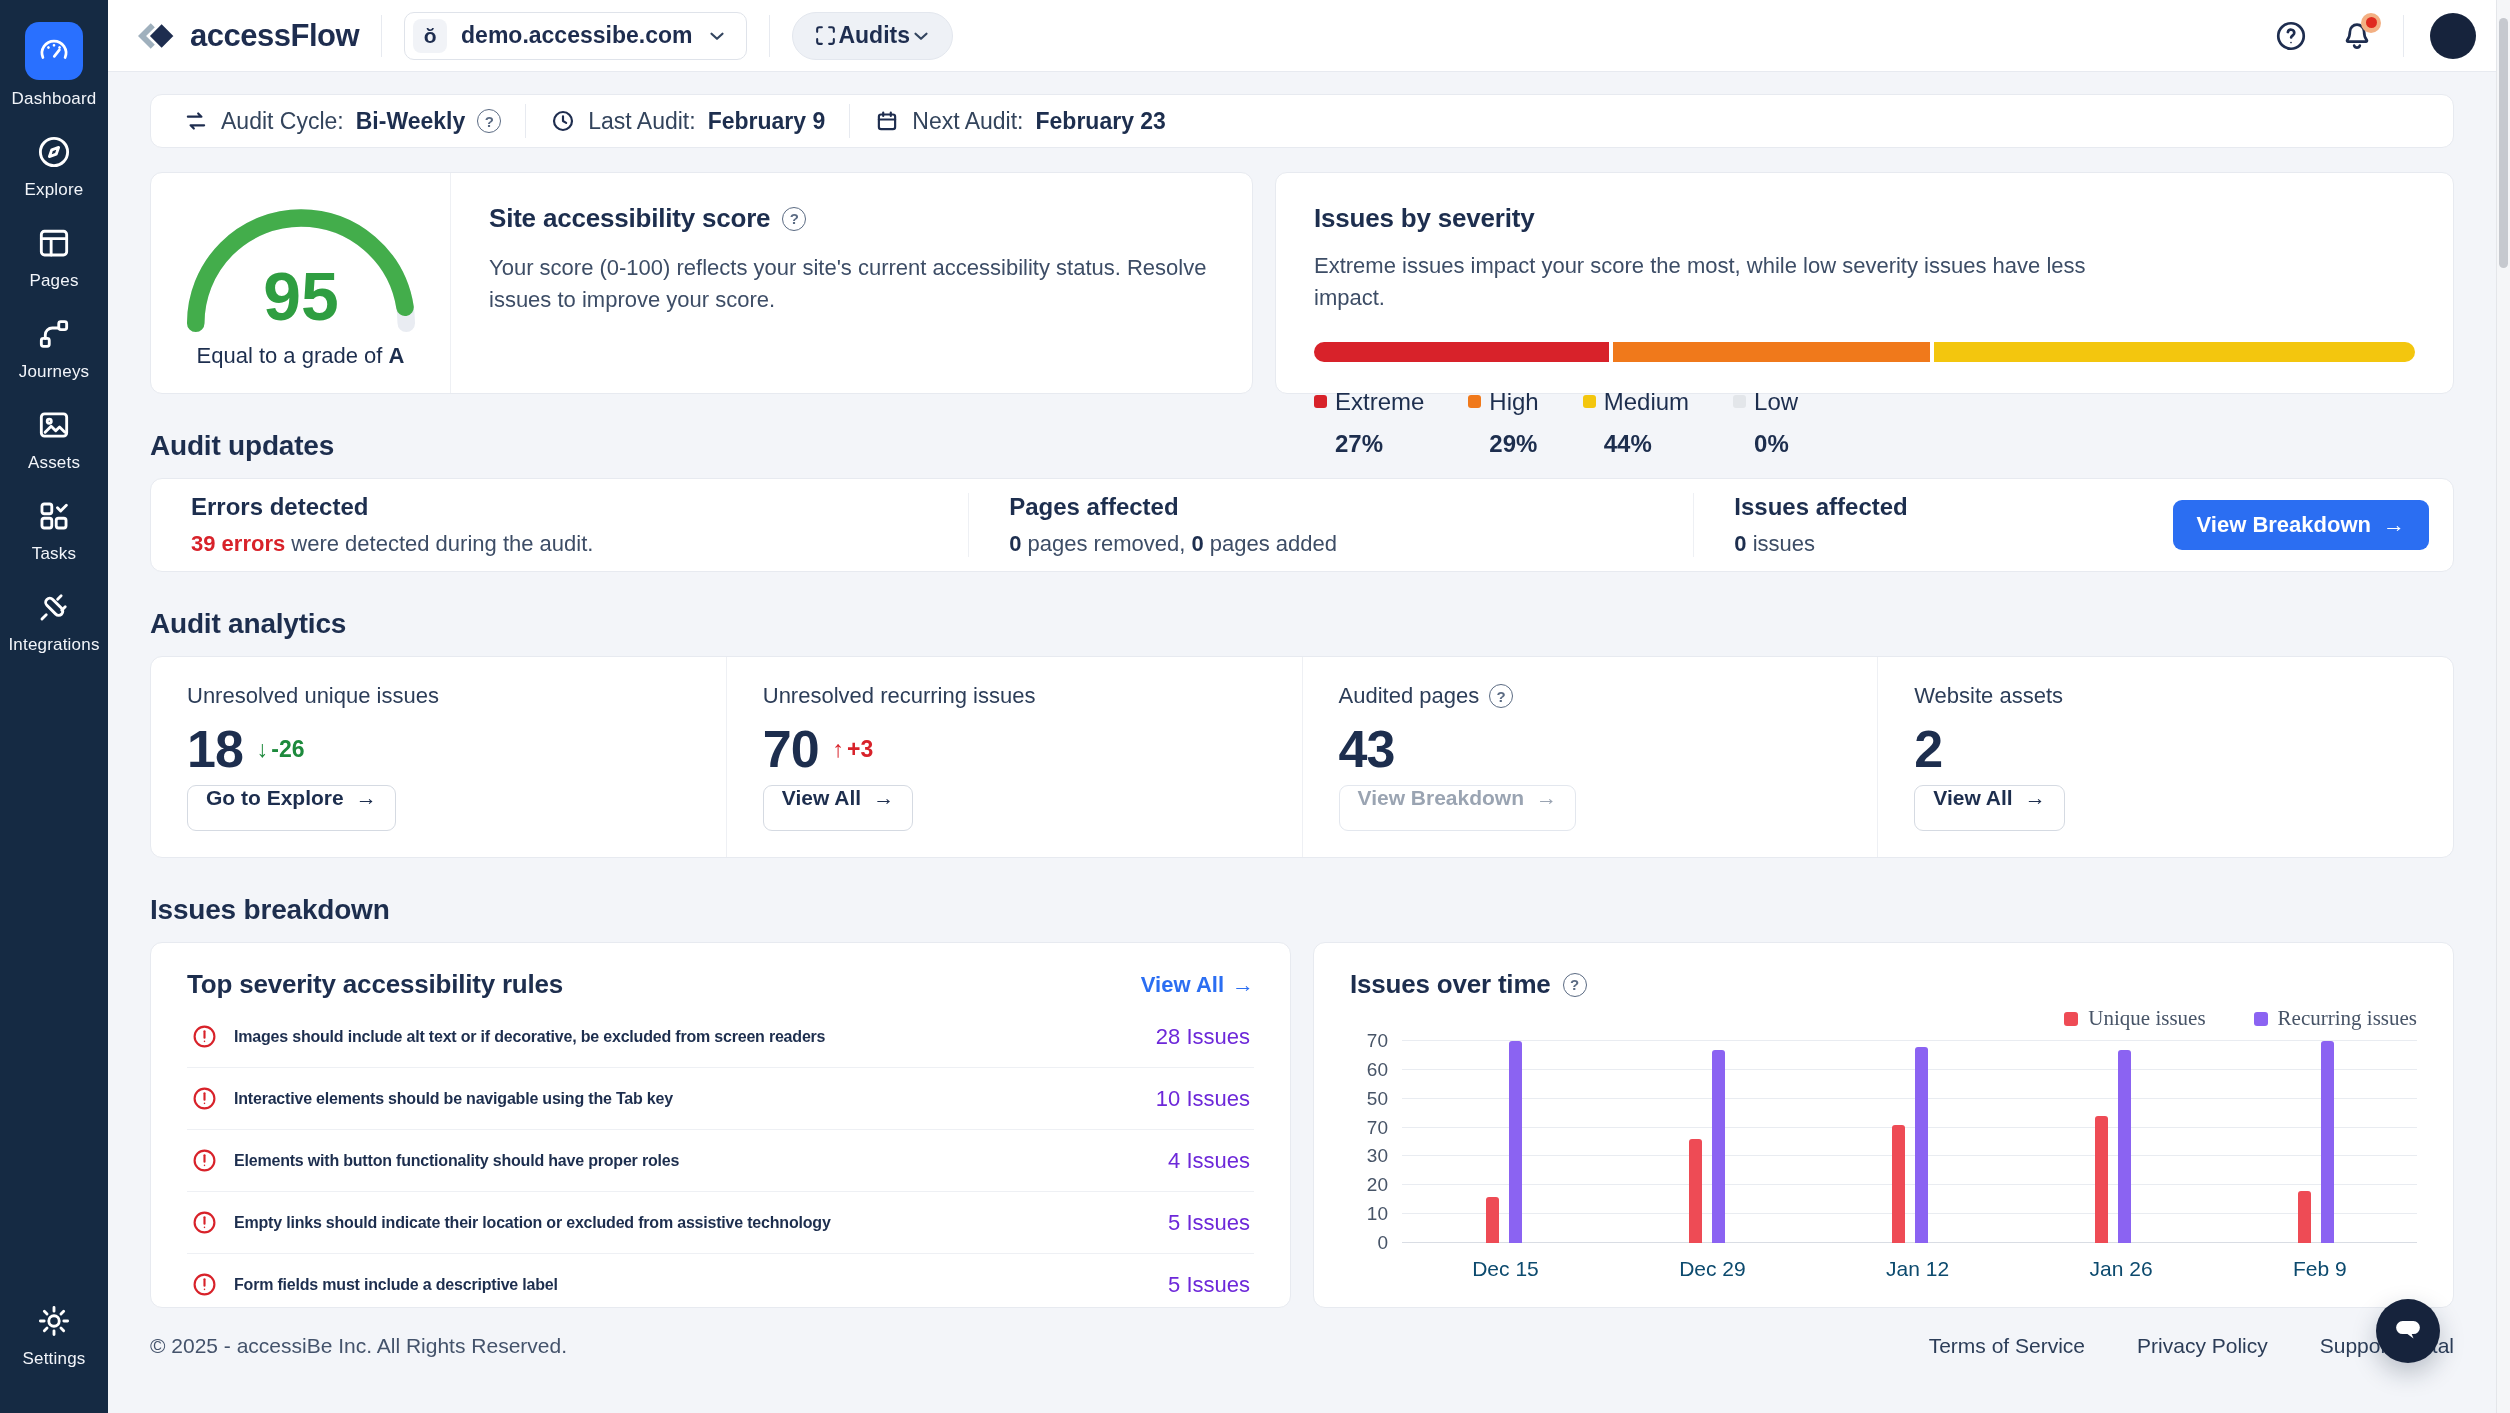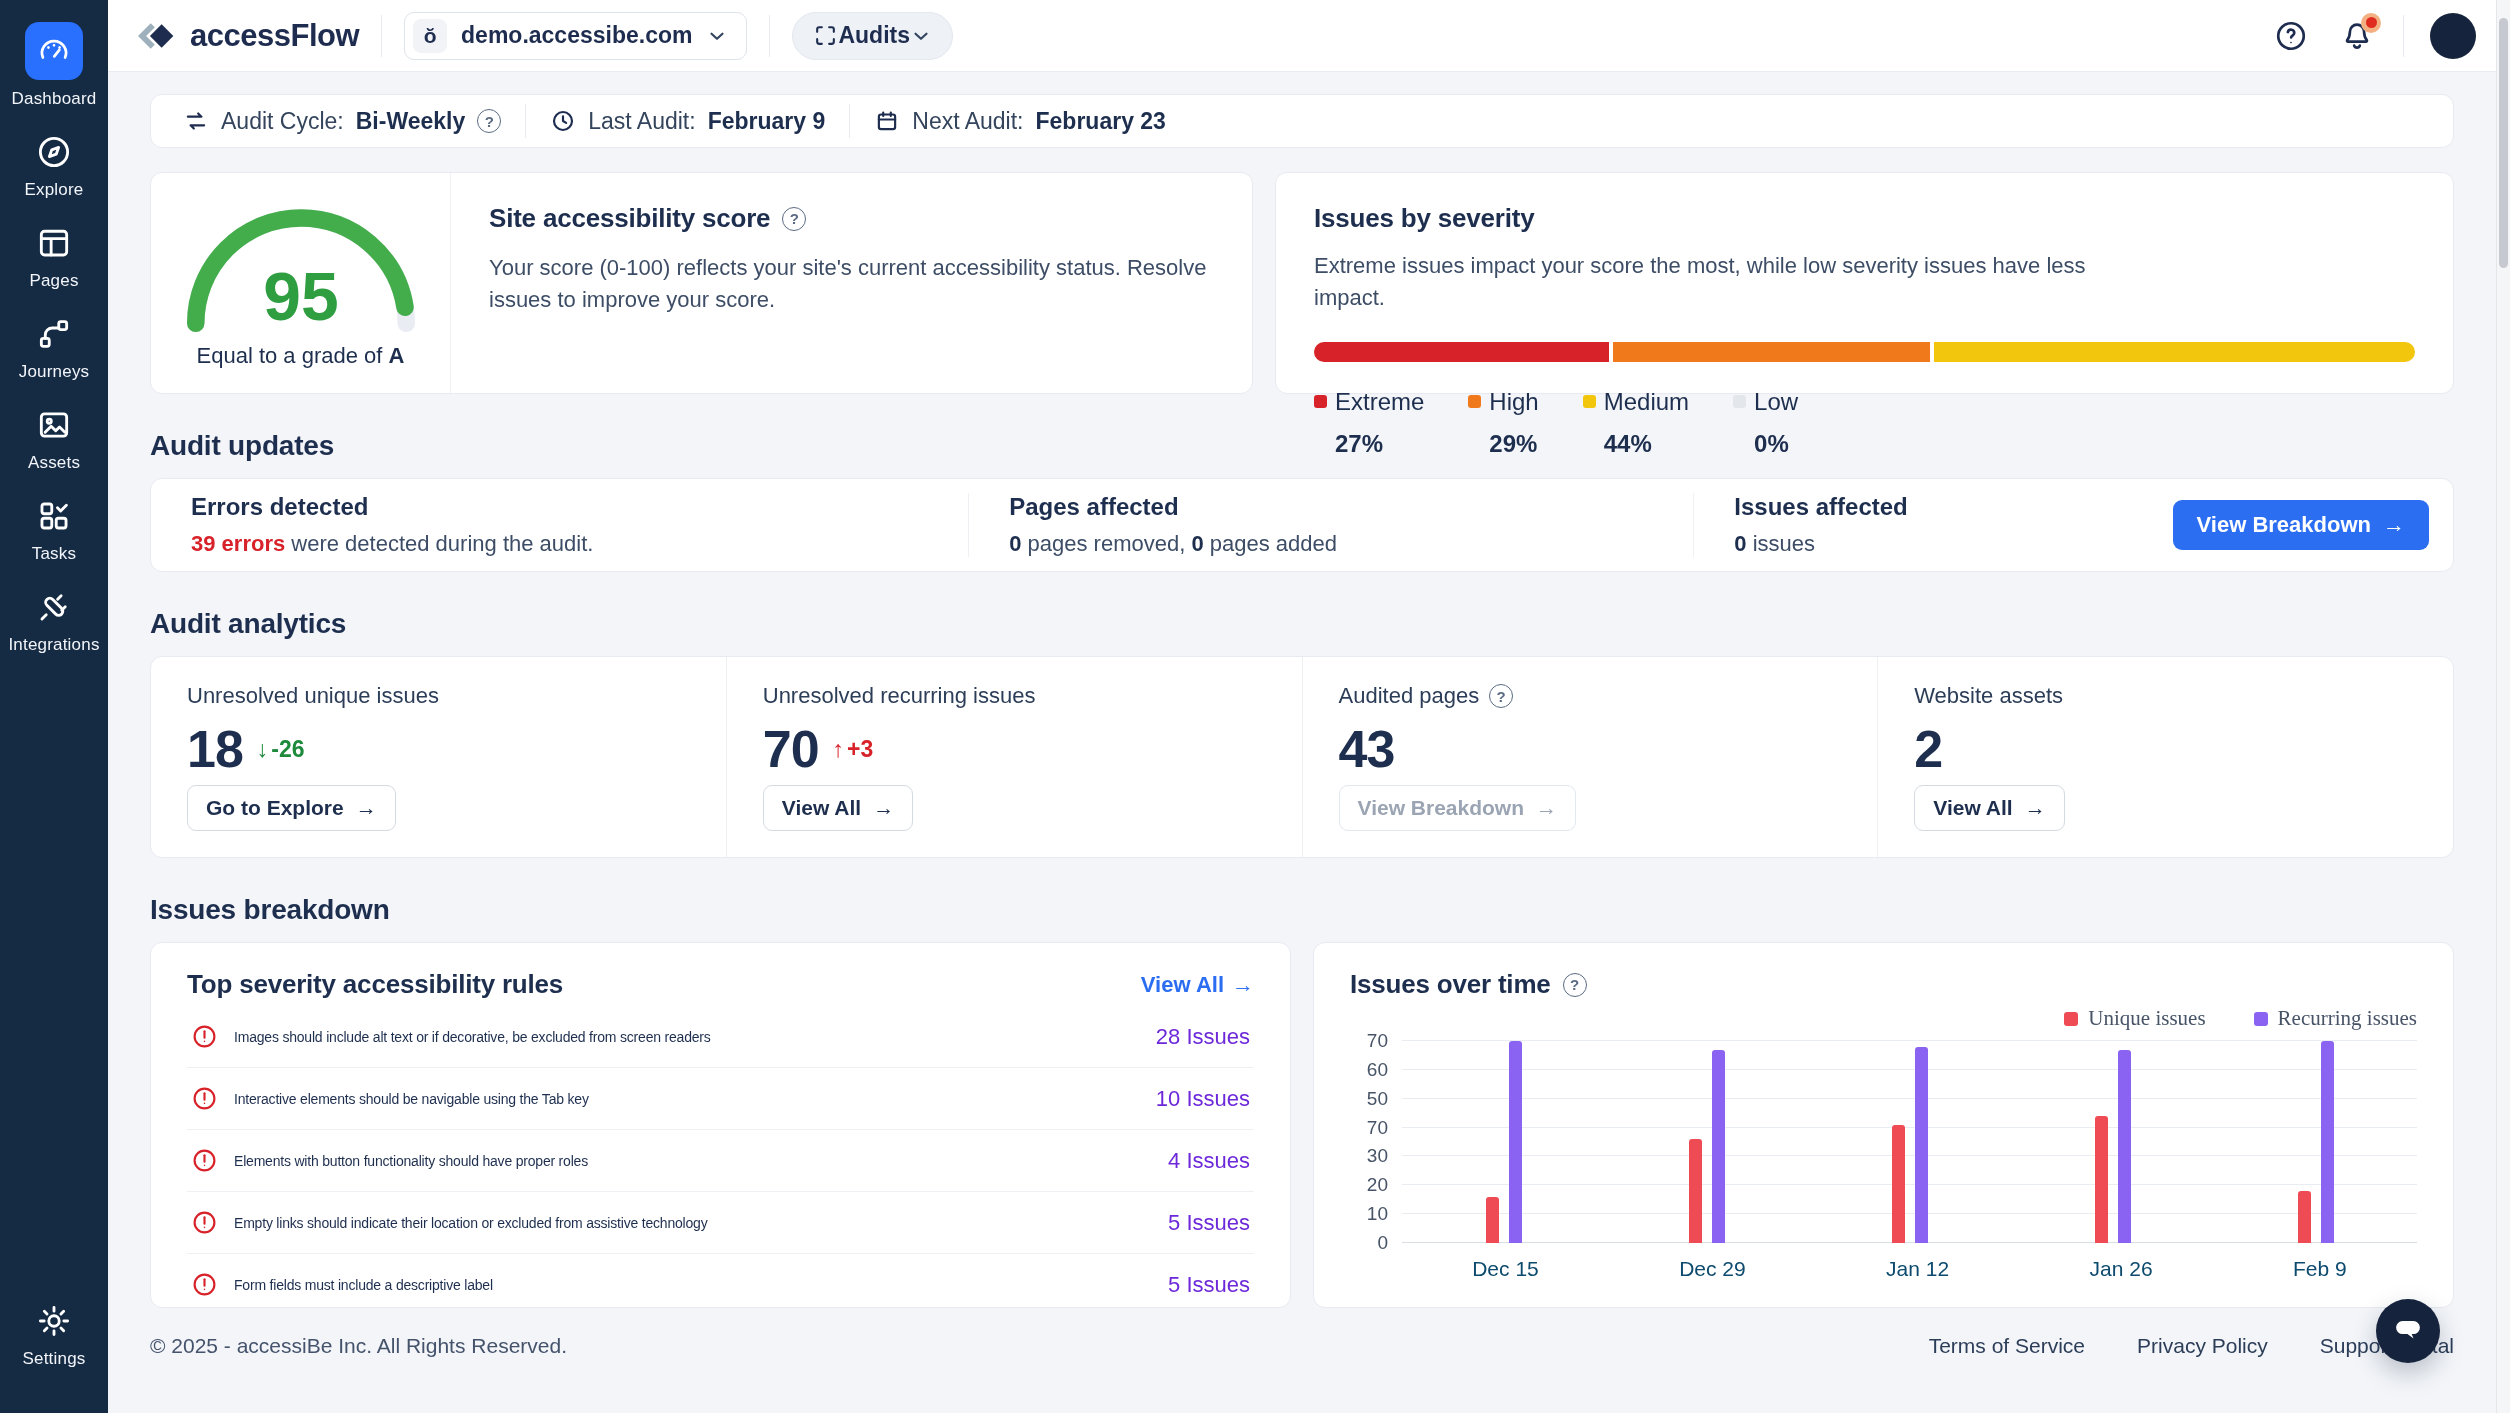--- a/index.html
+++ b/index.html
@@ -92,34 +92,34 @@
   
   .analytics-card { height:202px; display:flex; }
   .ana-col { flex:1 1 0; padding:26px 36px; display:flex; flex-direction:column; }
   .ana-col + .ana-col { border-left:1px solid #eef0f4; }
   .ana-title { font-size:22px; color:#2c3d58; display:flex; align-items:center; gap:10px; }
   .ana-value-row { display:flex; align-items:center; gap:14px; margin-top:10px; }
   .ana-value { font-size:52px; font-weight:bold; color:#1d2e4e; letter-spacing:-1px; }
   .delta { font-size:23px; font-weight:bold; display:flex; align-items:center; gap:3px; }
   .delta.green { color:#1d8a3c; }
   .delta.red { color:#d8222a; }
-  .btn-outline { margin-top:auto; align-self:flex-start; background:#fff; border:1px solid #d5dae2; border-radius:9px; height:46px; padding:0 18px; font-size:21px; font-weight:bold; color:#1d2e4e; display:flex; align-items:center; gap:12px; cursor:pointer; font-family:inherit; }
+  .btn-outline { margin-top:auto; align-self:flex-start; background:#fff; border:1px solid #d5dae2; border-radius:9px; height:46px; padding:0 18px; font-size:21px; font-weight:bold; color:#1d2e4e; display:flex; align-items:flex-start; gap:12px; cursor:pointer; font-family:inherit; }
   .btn-outline.disabled { color:#9aa4b2; border-color:#e3e7ee; cursor:default; }
 
   
   .break-row { display:flex; gap:22px; }
   .break-row .card { flex:1 1 0; height:366px; }
   .rules-card { padding:26px 36px 10px; display:flex; flex-direction:column; }
   .rules-head { display:flex; align-items:center; justify-content:space-between; margin-bottom:6px; }
   .view-all { color:#2b6ef2; font-size:22px; font-weight:bold; display:flex; align-items:center; gap:8px; cursor:pointer; text-decoration:none; }
   .rule-row { display:flex; align-items:center; gap:16px; padding:17px 4px; }
   .rule-row + .rule-row { border-top:1px solid #eef0f4; }
   .alert-icon { width:27px; height:27px; flex:0 0 auto; display:flex; }
   .alert-icon svg { width:27px; height:27px; }
-  .rule-text { flex:1; font-size:14px; font-weight:normal; color:#1d2e4e; letter-spacing:-.2px; }
+  .rule-text { flex:1; font-size:16px; font-weight:bold; color:#1d2e4e; letter-spacing:-.2px; }
   .rule-count { font-size:22px; color:#6d28d9; }
 
   .chart-card { padding:26px 36px; display:flex; flex-direction:column; }
   .chart-legend { display:flex; justify-content:flex-end; gap:48px; margin-top:6px;font-family:Liberation Serif, serif; }
   .cl-item { display:flex; align-items:center; gap:10px; font-size:21px; color:#475467; }
   .cl-item .swatch { width:14px; height:14px; }
   .chart-wrap { display:flex; flex:1; margin-top:10px; }
   .yaxis { width:52px; position:relative; }
   .ylab { position:absolute; right:14px; transform:translateY(50%); font-size:19px; color:#475467; }
   .plot { flex:1; position:relative; }

